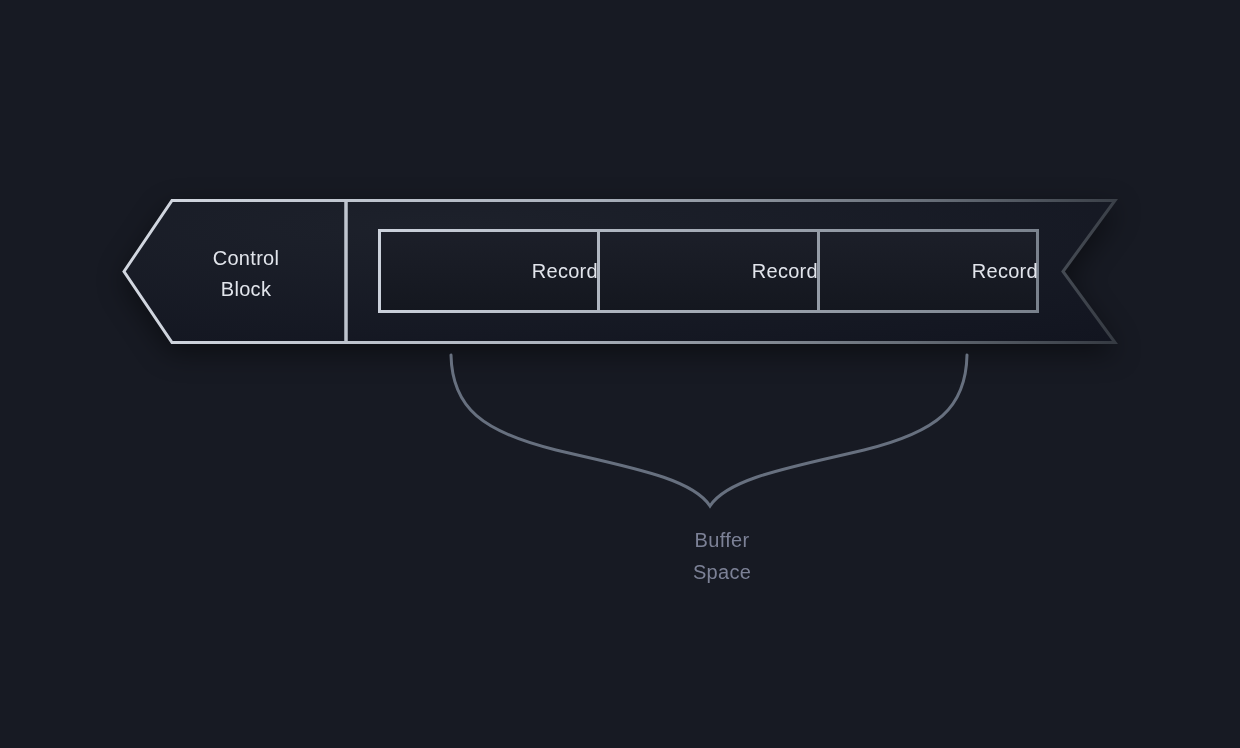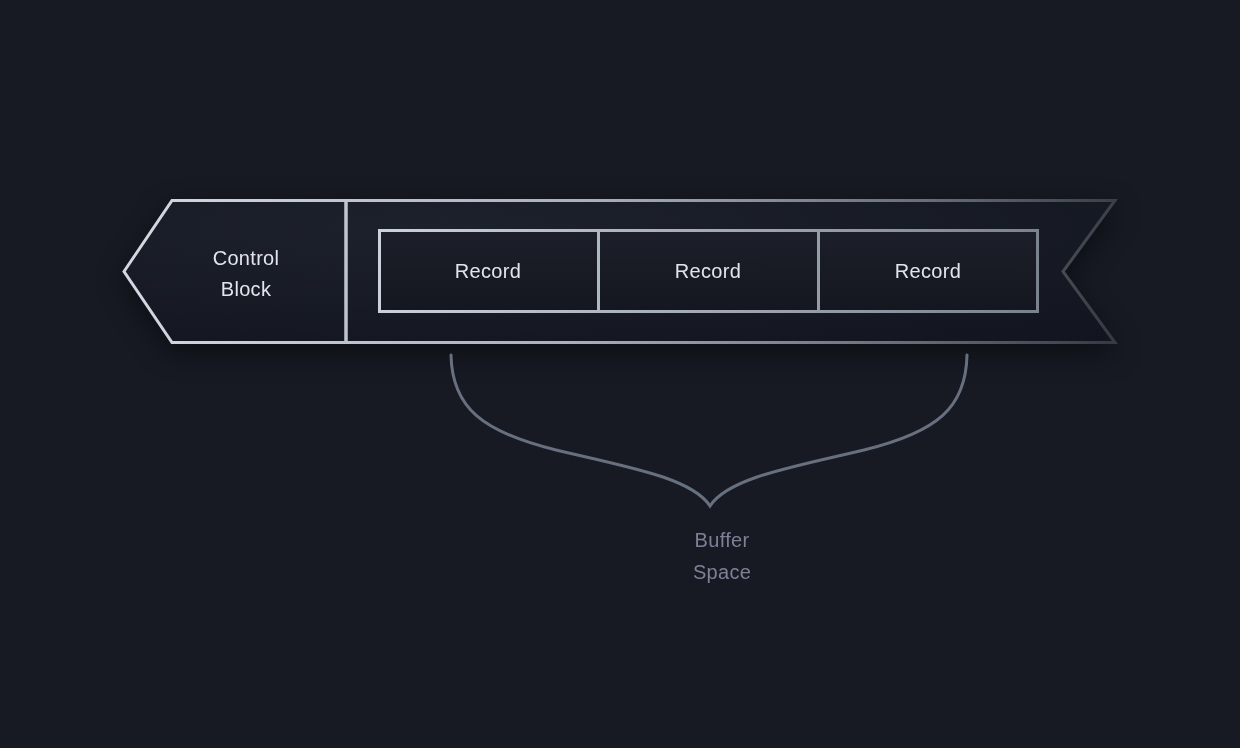--- a/index.html
+++ b/index.html
@@ -20,21 +20,21 @@
     letter-spacing: 0.3px;
     text-align: center;
     user-select: none;
   }
   .control-block-label {
     left: 146px; top: 243px; width: 200px;
     line-height: 31px;
   }
   .record-label {
     top: 230px; width: 220px; height: 82px;
-    display: flex; align-items: center; justify-content: center;
+    display: flex; align-items: center; justify-content: flex-end;
   }
   .record-0 { left: 378px; }
   .record-1 { left: 598px; }
   .record-2 { left: 818px; }
   .buffer-space-label {
     left: 607px; top: 524px; width: 230px;
     line-height: 32px;
     color: #7c8196;
   }
 </style>

